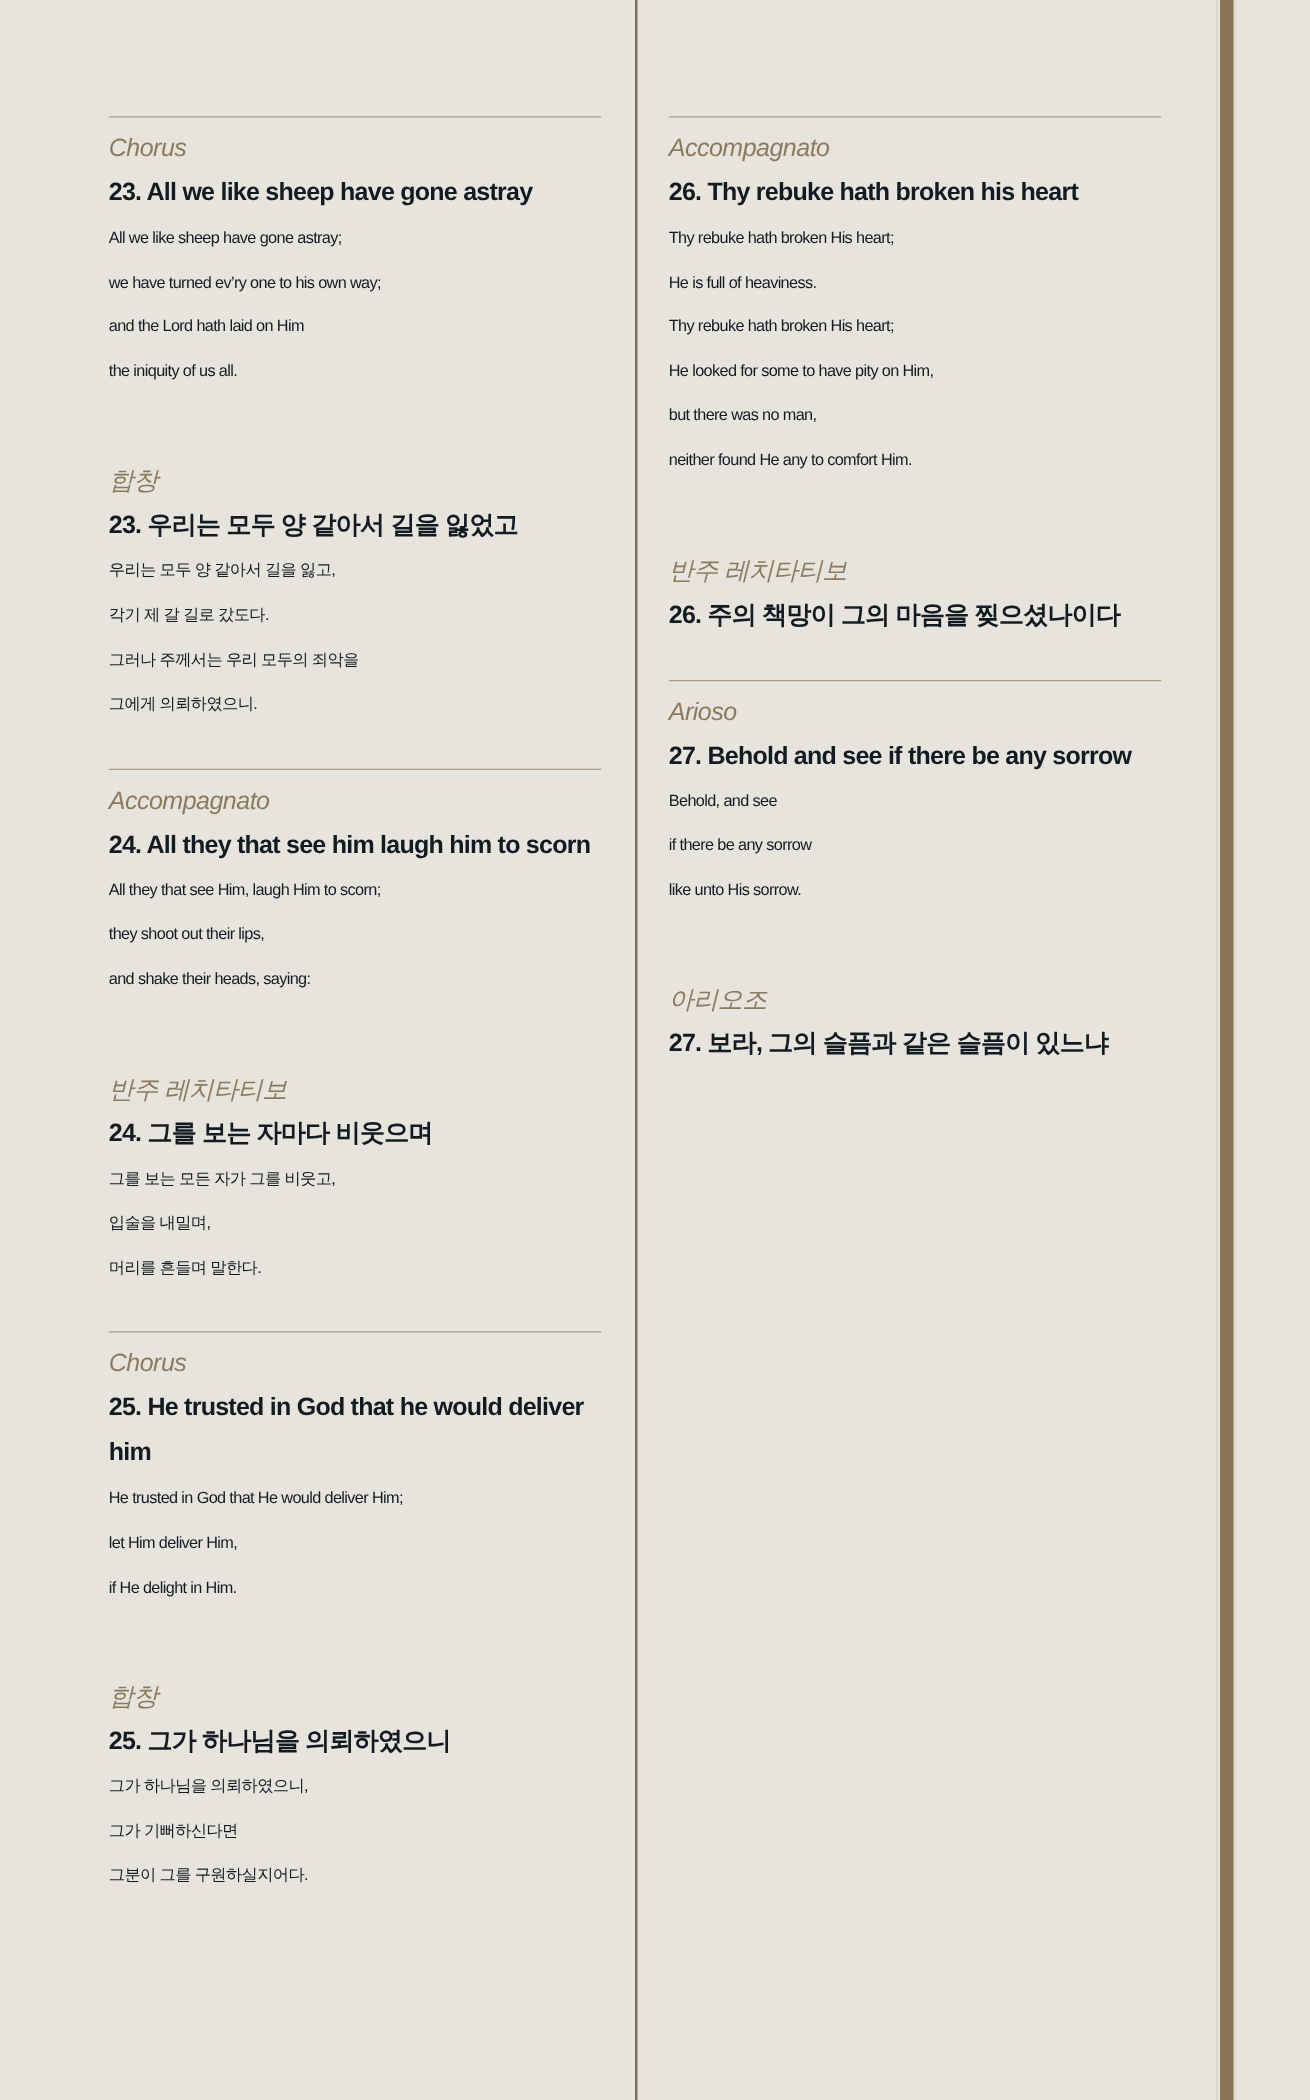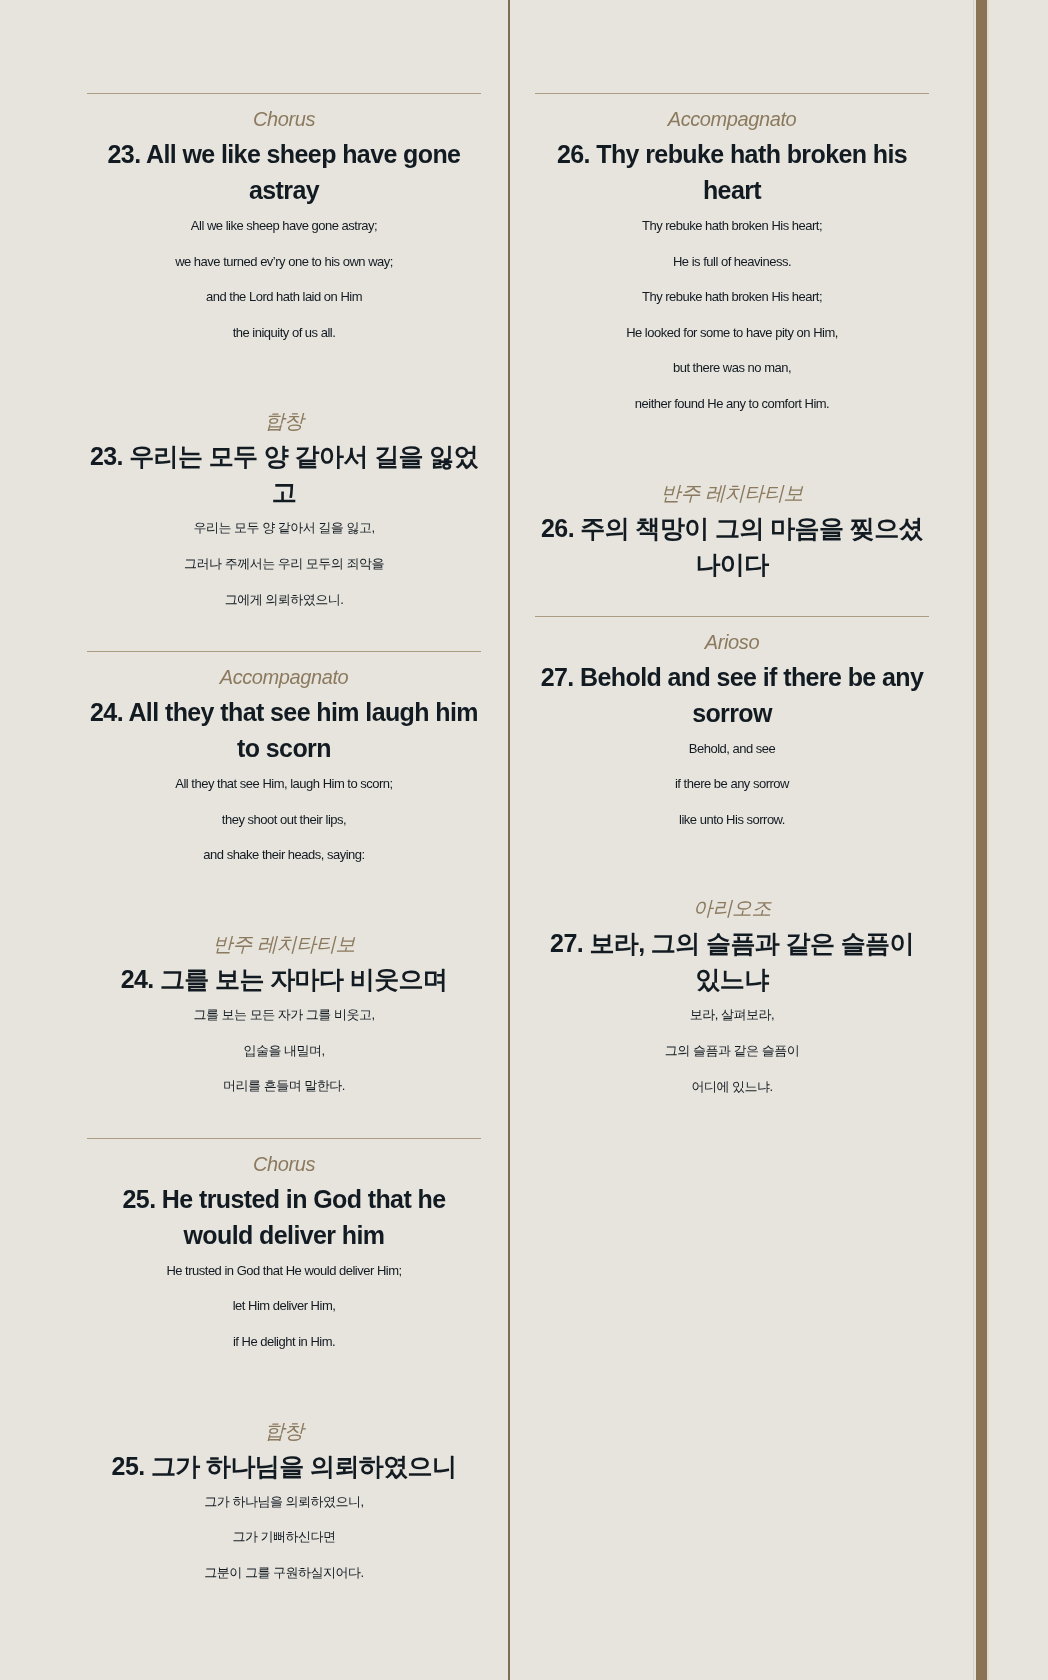--- a/index.html
+++ b/index.html
@@ -55,39 +55,38 @@
       position: absolute;
       top: 0;
       bottom: 0;
       left: 987px;
       width: 2px;
       background: #e3d9cc;
     }
     .section {
       border-top: 1.5px solid #ab9c84;
       padding-top: 10px;
-      text-align: center;
     }
     .block + .block {
       margin-top: 56px;
     }
     .section + .section {
       margin-top: 34px;
     }
     .label {
       font-style: italic;
       color: #8c7a5f;
       font-size: 20px;
       line-height: 30px;
       letter-spacing: -0.4px;
       margin: 0;
     }
     .title {
       font-weight: bold;
-      font-size: 25px;
+      font-size: 20px;
       line-height: 36px;
       letter-spacing: -0.6px;
       margin: 2px 0 0 0;
       color: #121a22;
     }
     .lines {
       margin: 0;
       padding: 0;
       list-style: none;
     }
@@ -117,20 +116,21 @@
         <li>we have turned ev’ry one to his own way;</li>
         <li>and the Lord hath laid on Him</li>
         <li>the iniquity of us all.</li>
       </ul>
     </div>
     <div class="block">
       <p class="label">합창</p>
       <h2 class="title">23. 우리는 모두 양 같아서 길을 잃었고</h2>
       <ul class="lines">
         <li>우리는 모두 양 같아서 길을 잃고,</li>
+        <li>각기 제 갈 길로 갔도다.</li>
         <li>그러나 주께서는 우리 모두의 죄악을</li>
         <li>그에게 의뢰하였으니.</li>
       </ul>
     </div>
   </div>
 
   <div class="section">
     <div class="block">
       <p class="label">Accompagnato</p>
       <h2 class="title">24. All they that see him laugh him to scorn</h2>
@@ -201,21 +201,16 @@
       <h2 class="title">27. Behold and see if there be any sorrow</h2>
       <ul class="lines">
         <li>Behold, and see</li>
         <li>if there be any sorrow</li>
         <li>like unto His sorrow.</li>
       </ul>
     </div>
     <div class="block">
       <p class="label">아리오조</p>
       <h2 class="title">27. 보라, 그의 슬픔과 같은 슬픔이 있느냐</h2>
-      <ul class="lines">
-        <li>보라, 살펴보라,</li>
-        <li>그의 슬픔과 같은 슬픔이</li>
-        <li>어디에 있느냐.</li>
-      </ul>
     </div>
   </div>
 
 </div>
 
 </body></html>

